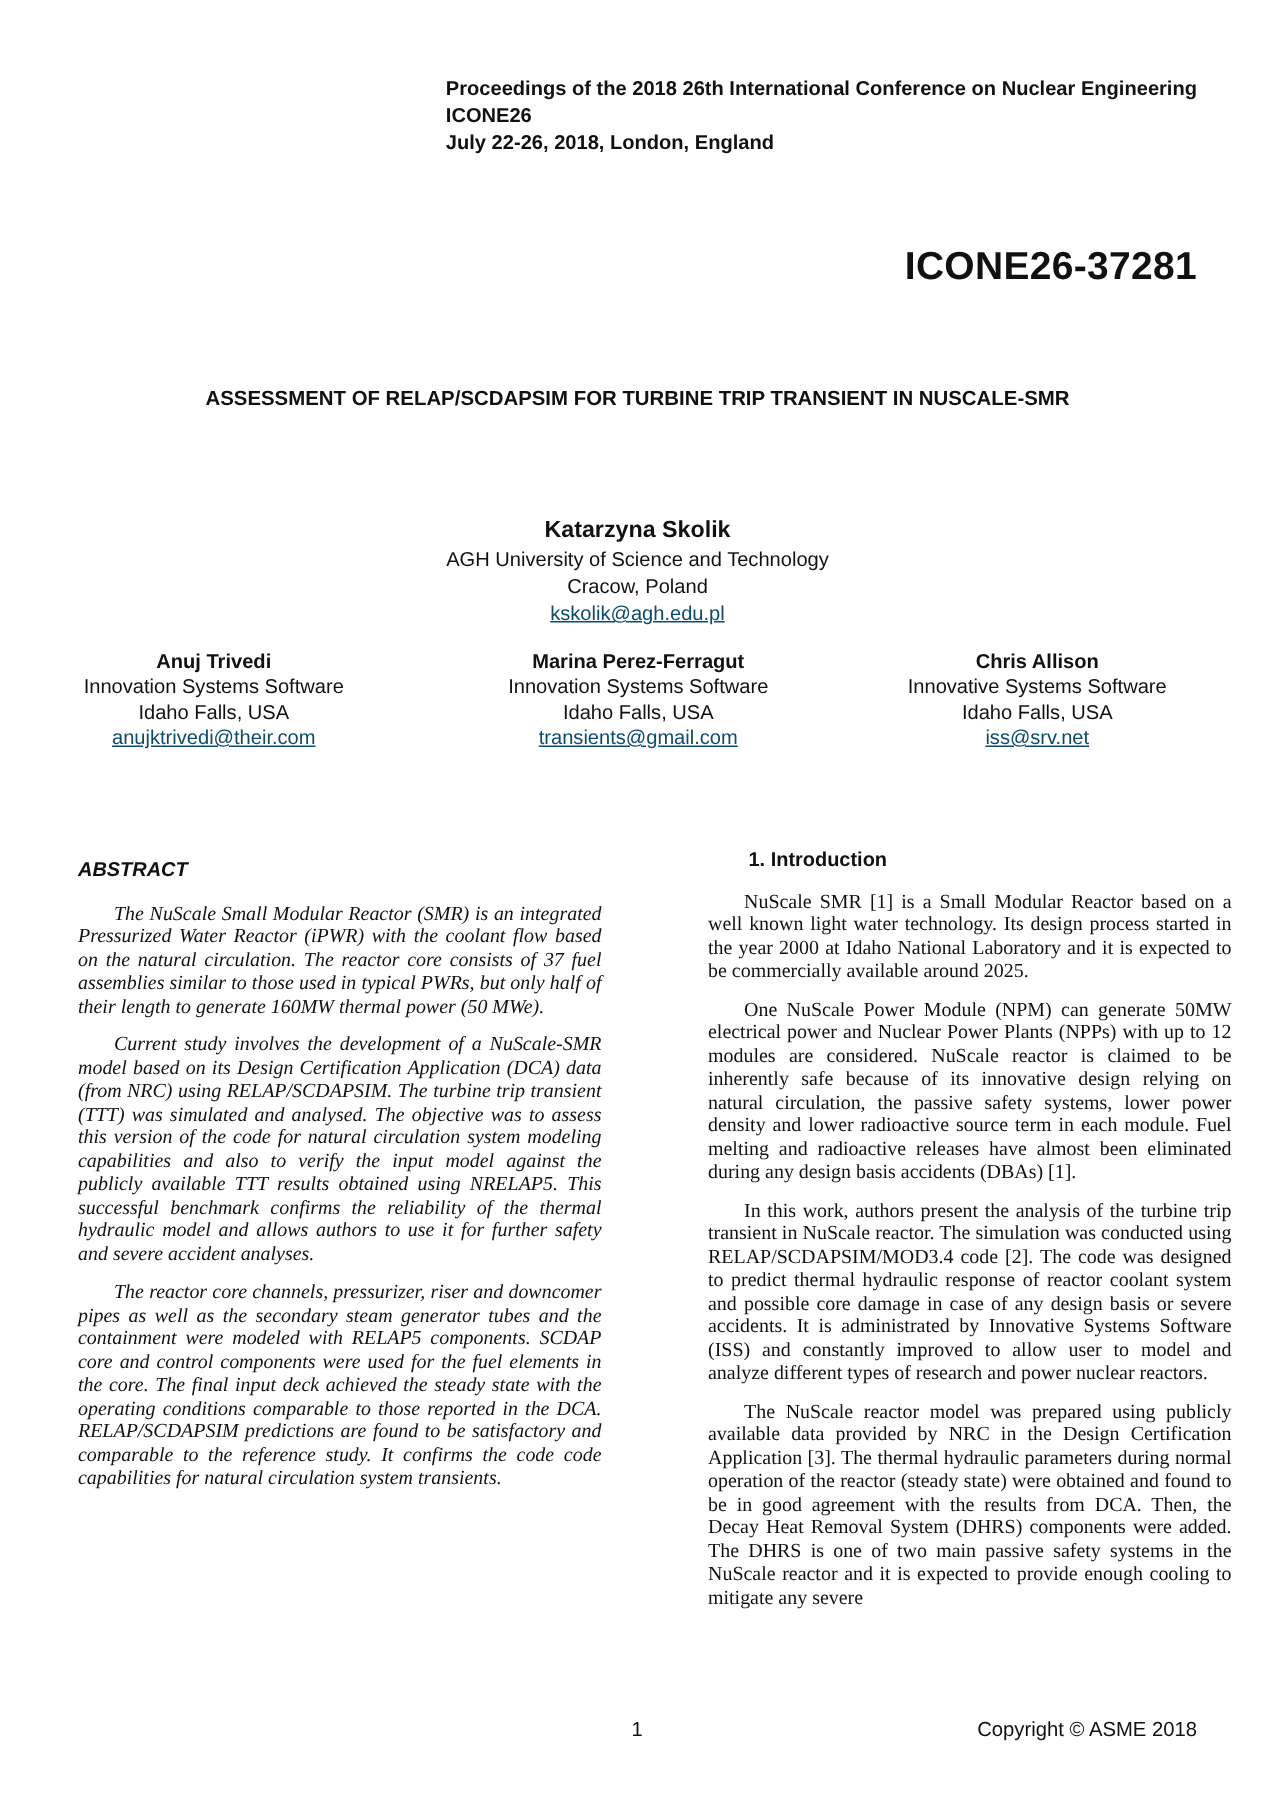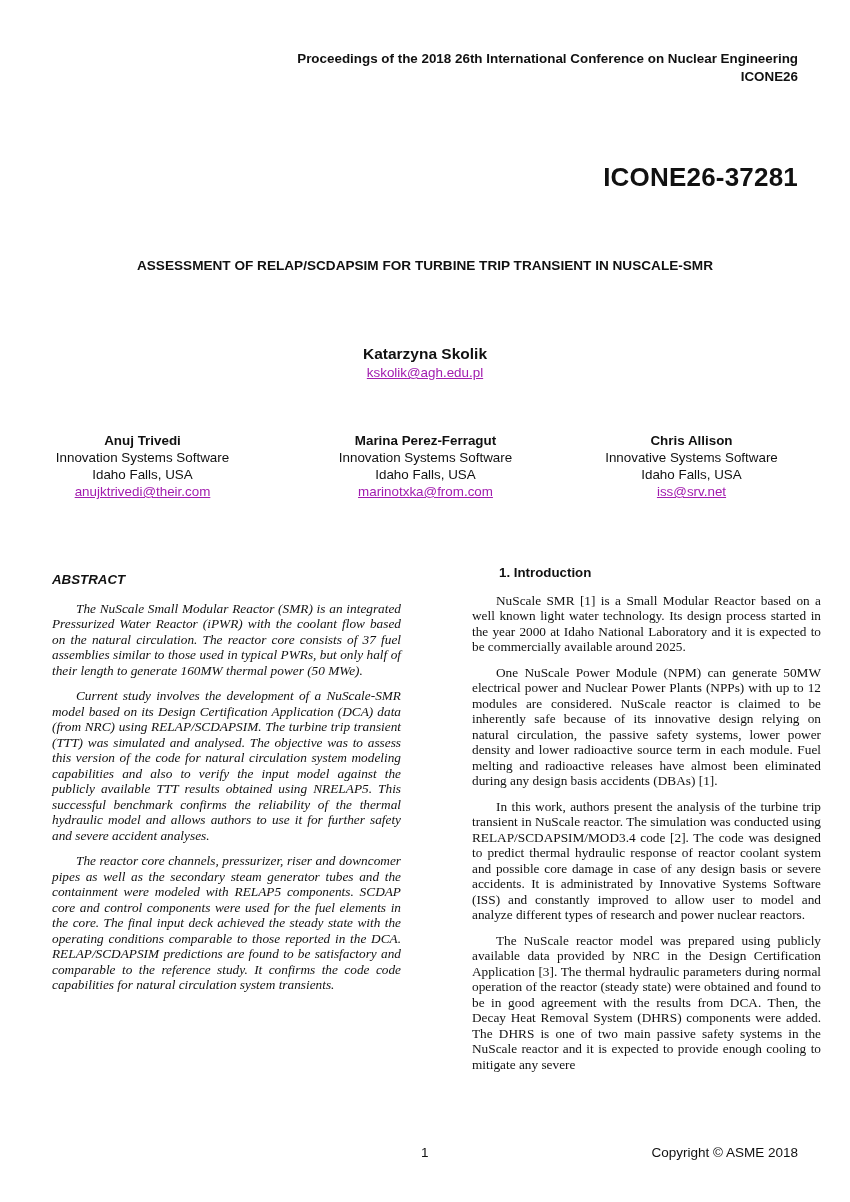--- a/index.html
+++ b/index.html
@@ -1,26 +1,26 @@
 <!DOCTYPE html>
 <html><head>
 <meta charset="utf-8">
 <style>
   html, body { margin: 0; padding: 0; background: #ffffff; }
   body { width: 850px; height: 1202px; position: relative; overflow: hidden; color: #111; }
   .sans { font-family: "Liberation Sans", sans-serif; }
   .serif { font-family: "Liberation Serif", serif; }
 
-  .proc { position: absolute; right: 52px; top: 50px; text-align: right; font-weight: bold; font-size: 13.4px; line-height: 18px; }
+  .proc { position: absolute; right: 52px; top: 50px; font-weight: bold; font-size: 13.4px; line-height: 18px; }
   .paper-id { position: absolute; right: 52px; top: 162px; font-weight: bold; font-size: 26px; letter-spacing: 0.2px; }
   .title { position: absolute; left: 0; width: 850px; top: 258px; text-align: center; font-weight: bold; font-size: 13.6px; }
 
   .main-author { position: absolute; left: 0; width: 850px; top: 344px; text-align: center; font-size: 13.4px; line-height: 18px; }
   .main-author .name { font-weight: bold; font-size: 15.5px; line-height: 20px; }
-  a.email { color: #a21caf; text-decoration: underline; }
+  a.email { color: #0c4a6e; text-decoration: underline; }
 
   .coauthors { position: absolute; top: 432px; left: 0; width: 850px; }
   .coauthor { position: absolute; text-align: center; font-size: 13.4px; line-height: 17px; }
   .coauthor .name { font-weight: bold; }
 
   .col { position: absolute; width: 349px; font-size: 13.3px; line-height: 15.5px; text-align: justify; }
   .col-left { left: 52px; top: 572px; font-style: italic; }
   .col-right { left: 472px; top: 565px; }
   .heading { font-weight: bold; font-size: 13.3px; margin: 0 0 13px 0; }
   .col-right .heading { margin-left: 27px; margin-bottom: 12px; }
@@ -29,43 +29,46 @@
   .footer { position: absolute; top: 1145px; font-size: 13.5px; }
   .page-num { left: 421px; }
   .copyright { right: 52px; }
 </style>
 </head>
 <body>
 
 <div class="proc sans">
   <div>Proceedings of the 2018 26th International Conference on Nuclear Engineering</div>
   <div>ICONE26</div>
+  <div>July 22-26, 2018, London, England</div>
 </div>
 
 <div class="paper-id sans">ICONE26-37281</div>
 
 <div class="title sans">ASSESSMENT OF RELAP/SCDAPSIM FOR TURBINE TRIP TRANSIENT IN NUSCALE-SMR</div>
 
 <div class="main-author sans">
   <div class="name">Katarzyna Skolik</div>
+  <div>AGH University of Science and Technology</div>
+  <div>Cracow, Poland</div>
   <div><a class="email">kskolik@agh.edu.pl</a></div>
 </div>
 
 <div class="coauthors sans">
   <div class="coauthor" style="left:35px; width:215px;">
     <div class="name">Anuj Trivedi</div>
     <div>Innovation Systems Software</div>
     <div>Idaho Falls, USA</div>
     <div><a class="email">anujktrivedi@their.com</a></div>
   </div>
   <div class="coauthor" style="left:318px; width:215px;">
     <div class="name">Marina Perez-Ferragut</div>
     <div>Innovation Systems Software</div>
     <div>Idaho Falls, USA</div>
-    <div><a class="email">marinotxka@from.com</a></div>
+    <div><a class="email">transients@gmail.com</a></div>
   </div>
   <div class="coauthor" style="left:584px; width:215px;">
     <div class="name">Chris Allison</div>
     <div>Innovative Systems Software</div>
     <div>Idaho Falls, USA</div>
     <div><a class="email">iss@srv.net</a></div>
   </div>
 </div>
 
 <div class="col col-left serif">

